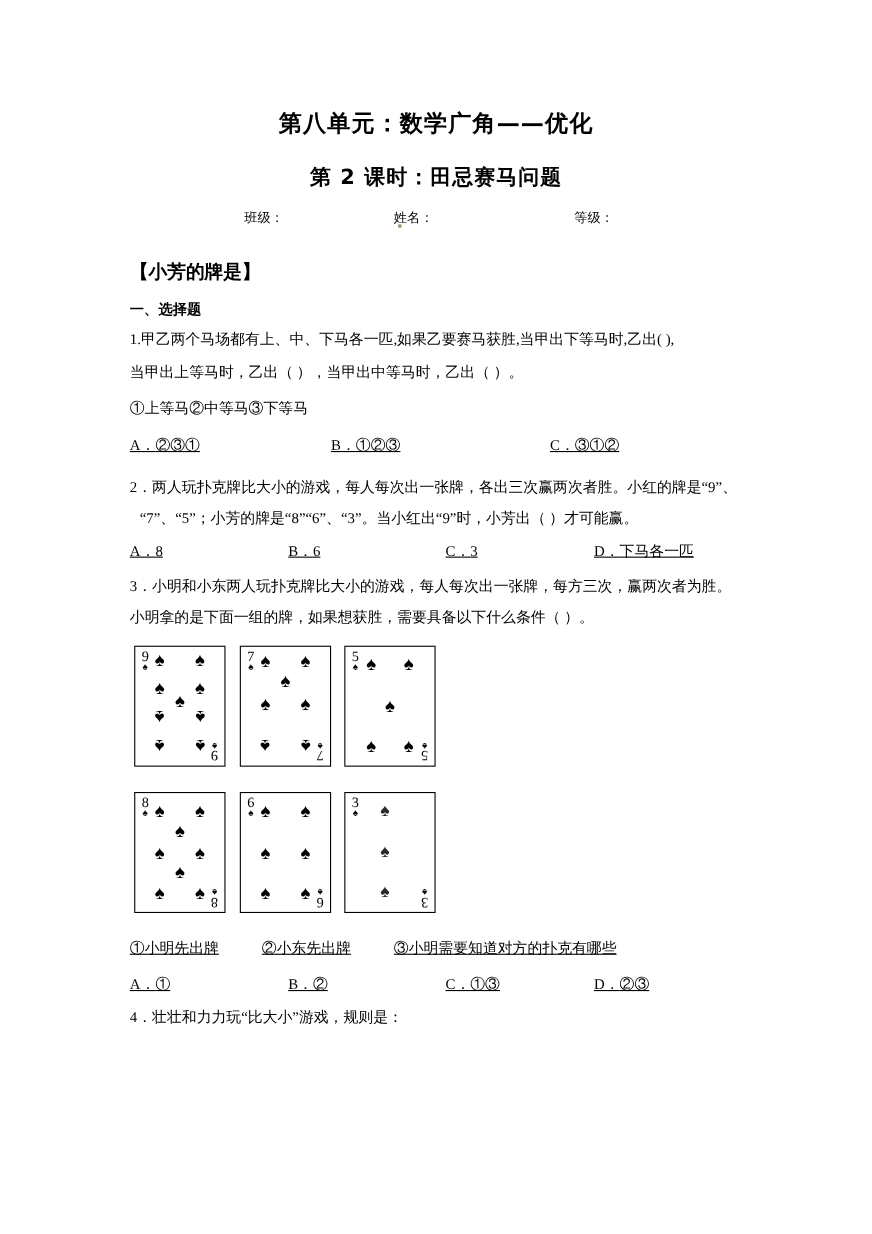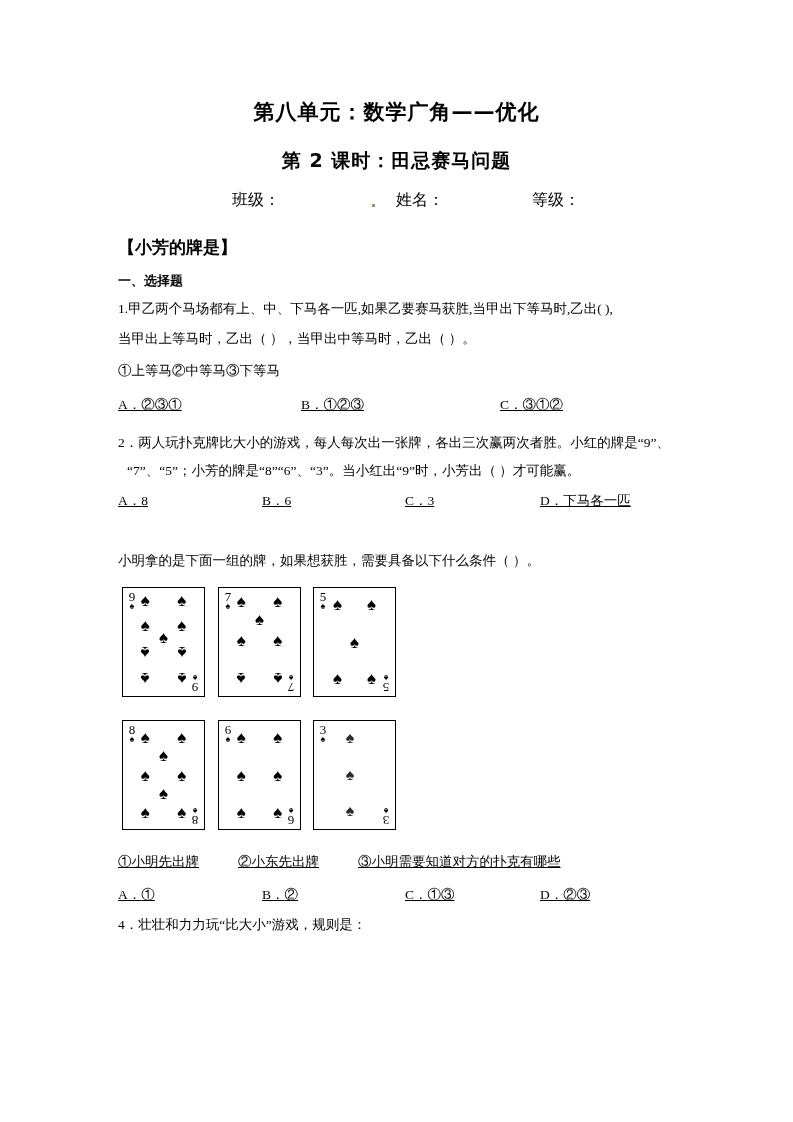--- a/index.html
+++ b/index.html
@@ -44,30 +44,29 @@
     letter-spacing: 1px;
     font-family: "DejaVu Sans", "Liberation Sans", sans-serif;
   }
 
   
   .info-line {
     position: absolute;
     left: 222px; top: 190px;
     width: 420px;
     height: 24px;
-    font-size: 16px;
-    margin-left: 10px;
+    font-size: 12px;
   }
   .info-line .fld {
     position: absolute;
     top: 0;
     white-space: nowrap;
   }
   .info-class { left: 0; }
-  .info-name  { left: 164px; }
+  .info-name  { left: 136px; }
   .info-grade { left: 300px; }
   .stray-dot {
     position: absolute;
     left: 140px; top: 14px;
     width: 3px; height: 3px;
     background: #8a9a6a;
   }
 
   
   .sec-head {
@@ -193,20 +192,21 @@
 
   <div class="line" style="top:434px">2．两人玩扑克牌比大小的游戏，每人每次出一张牌，各出三次赢两次者胜。小红的牌是“9”、</div>
   <div class="line indent" style="top:462px">“7”、“5”；小芳的牌是“8”“6”、“3”。当小红出“9”时，小芳出（        ）才可能赢。</div>
   <div class="optrow" style="top:492px">
     <span class="opt" style="left:0px"><span>A．</span><span>8</span></span>
     <span class="opt" style="left:144px"><span>B．</span><span>6</span></span>
     <span class="opt" style="left:287px"><span>C．</span><span>3</span></span>
     <span class="opt" style="left:422px"><span>D．</span><span>下马各一匹</span></span>
   </div>
 
+  <div class="line" style="top:524px">3．小明和小东两人玩扑克牌比大小的游戏，每人每次出一张牌，每方三次，赢两次者为胜。</div>
   <div class="line" style="top:552px">小明拿的是下面一组的牌，如果想获胜，需要具备以下什么条件（        ）。</div>
 
   <div class="cards">
 
     <div class="card r0 c0">
       <span class="idx idx-tl">
         <span class="num">9</span>
         <span class="suit">♠</span>
       </span>
       <span class="idx idx-br">

